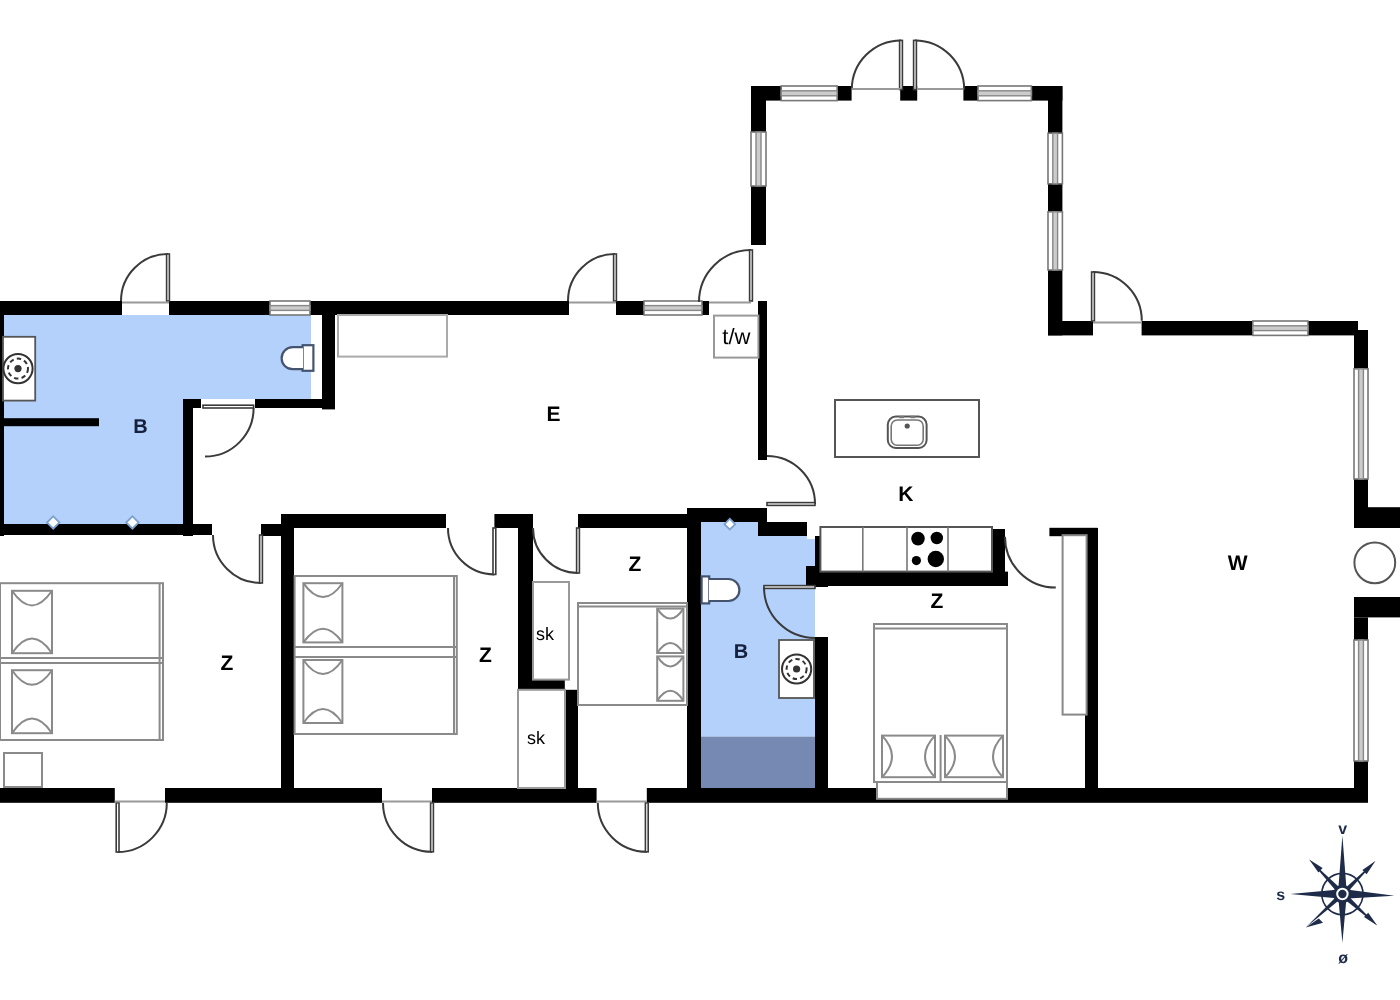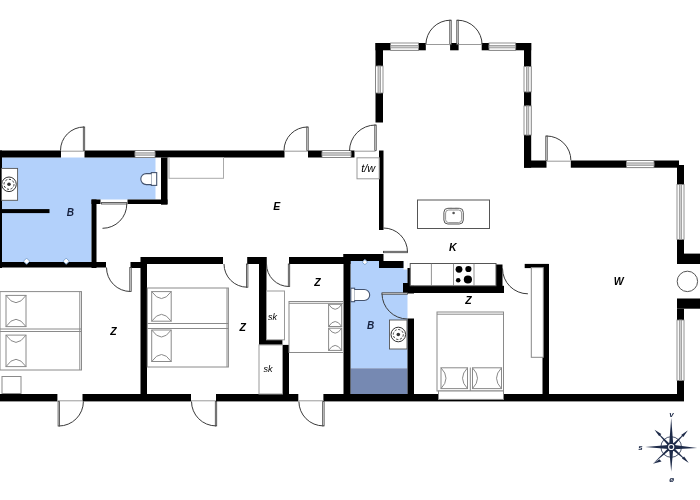--- a/index.html
+++ b/index.html
@@ -1,16 +1,16 @@
 <!DOCTYPE html>
 <html><head>
 <meta charset="utf-8">
 <style>
   html,body{margin:0;padding:0;background:#ffffff;}
-  .wrap{width:700px;height:500px;position:relative;overflow:hidden;background:#ffffff;font-style:italic;}
+  .wrap{width:700px;height:500px;position:relative;overflow:hidden;background:#ffffff;}
   text{font-family:"Liberation Sans", sans-serif;}
 </style>
 </head>
 <body>
 <div class="wrap">
 <svg width="700" height="500" viewBox="0 0 700 500">
 
 <rect x="0" y="0" width="700" height="500" fill="#ffffff"></rect>
 
 <polygon points="0,157.5 155.5,157.5 155.5,199.5 91.5,199.5 91.5,262 0,262" fill="#b3d1fb"></polygon>

